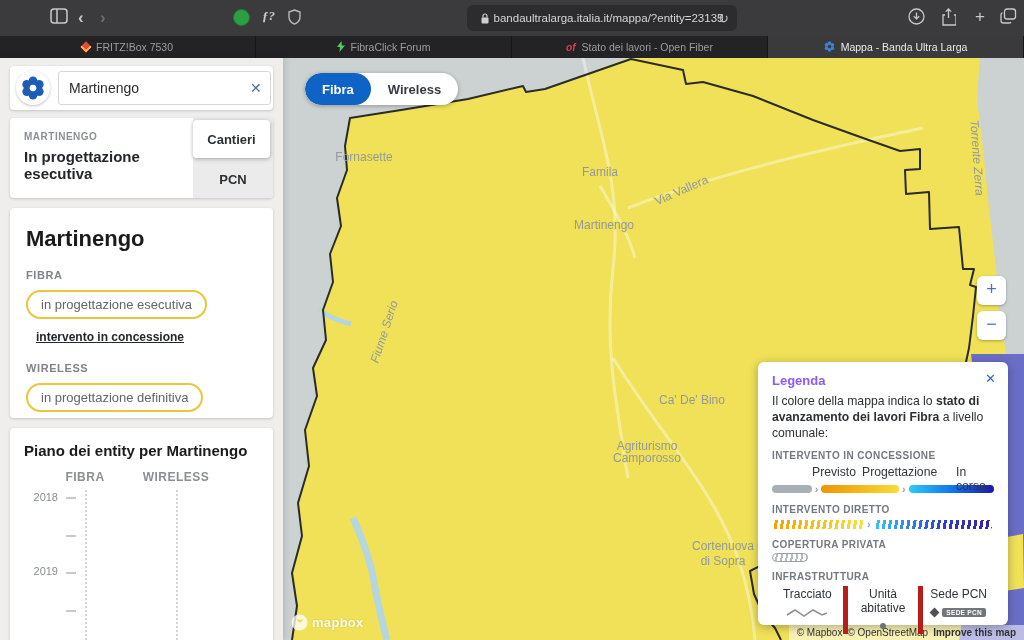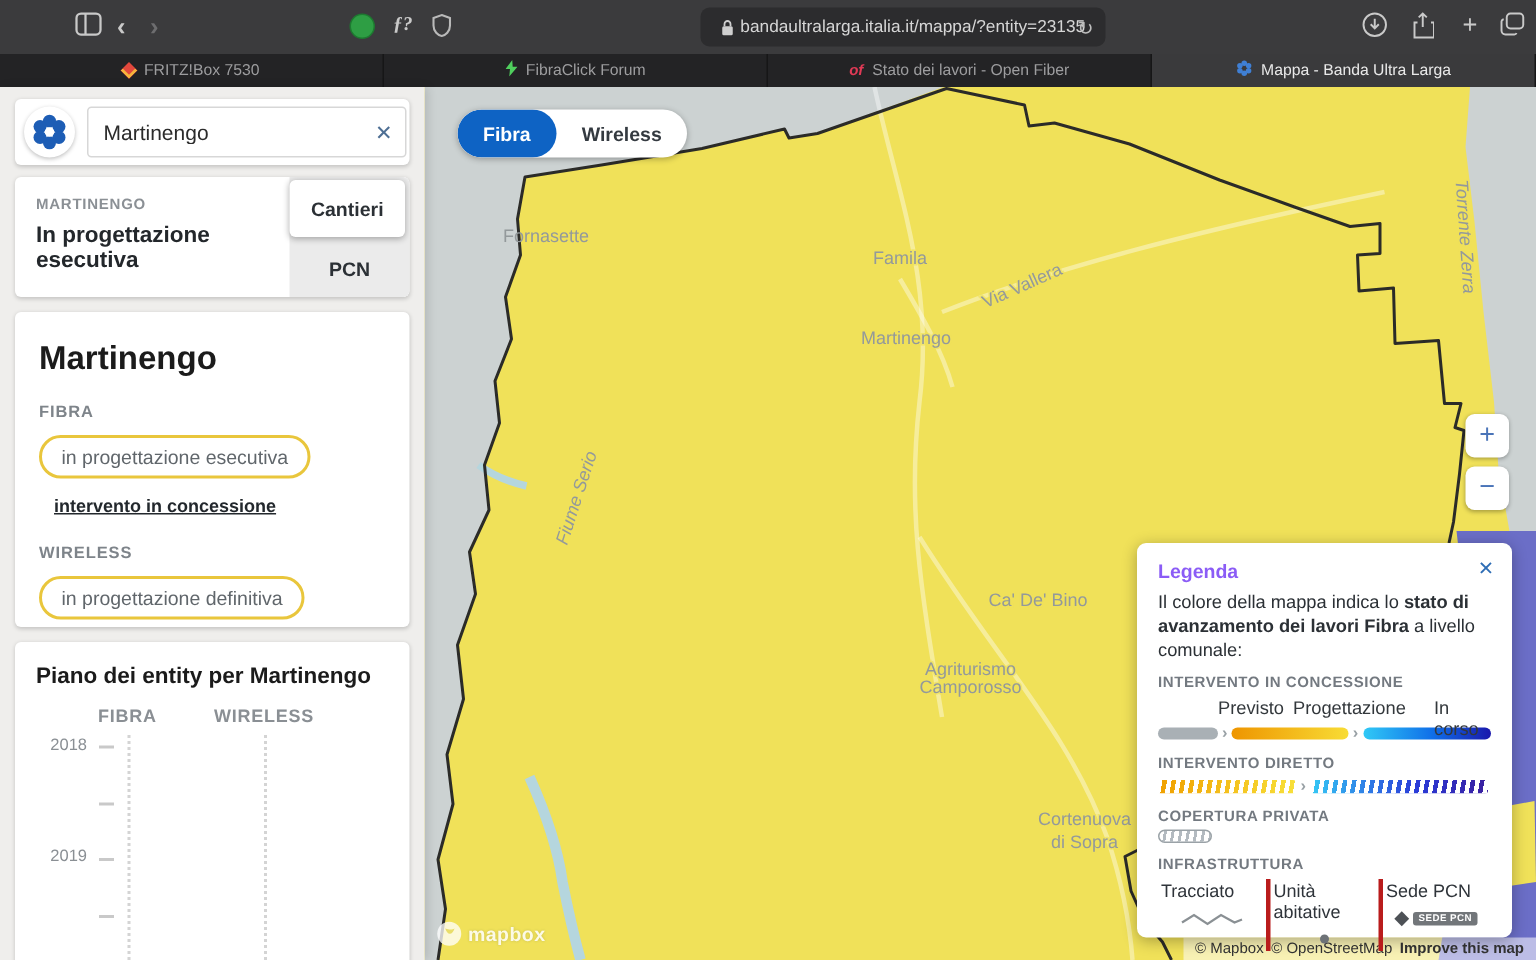--- a/index.html
+++ b/index.html
@@ -101,22 +101,22 @@
   .bar { height:8px; border-radius:4px; }
   .b-prev { width:40px; background:#a9b0b5; }
   .b-prog { width:78px; background:linear-gradient(90deg,#ee9500,#f8dc35); }
   .b-corso { width:86px; background:linear-gradient(90deg,#30c9f6,#0f6de8 55%,#1a18ac); }
   .hatch { height:9px; border-radius:2px; }
   .h-warm { width:92px; background:repeating-linear-gradient(100deg,#fff 0 3px,transparent 3px 6px),linear-gradient(90deg,#f0a000,#f8e03a); }
   .h-cool { width:118px; background:repeating-linear-gradient(100deg,#fff 0 3px,transparent 3px 6px),linear-gradient(90deg,#35c8f5,#2a3bd8 60%,#3a1f9e); }
   .h-priv { width:36px; height:9px; border:1px solid #9aa2a7; border-radius:5px;
             background:repeating-linear-gradient(100deg,#fff 0 3px,#b3bac0 3px 5px); }
   .infraRow { display:flex; margin-top:4px; }
-  .infraCell { flex:1; text-align:left; padding:1px 2px 0; }
-  .infraCell + .infraCell { border-left:3px solid #b91c1c; }
+  .infraCell { flex:1; text-align:center; padding:1px 2px 0; }
+  .infraCell + .infraCell { border-left:5px solid #b91c1c; }
   .infraCell .lbl { font-size:12px; color:#2f343a; }
   .infraIcon { height:16px; display:flex; align-items:center; justify-content:center; gap:4px; margin-top:3px; }
   .dot { width:6px; height:6px; border-radius:50%; background:#6d7277; }
   .diam { width:7px; height:7px; background:#4d5156; transform:rotate(45deg); }
   .pcn-badge { font-size:6.5px; font-weight:bold; color:#fff; background:#72767a; border-radius:2px; padding:1px 4px; letter-spacing:.3px; }
 </style>
 </head>
 <body>
 
 <div class="chrome">

